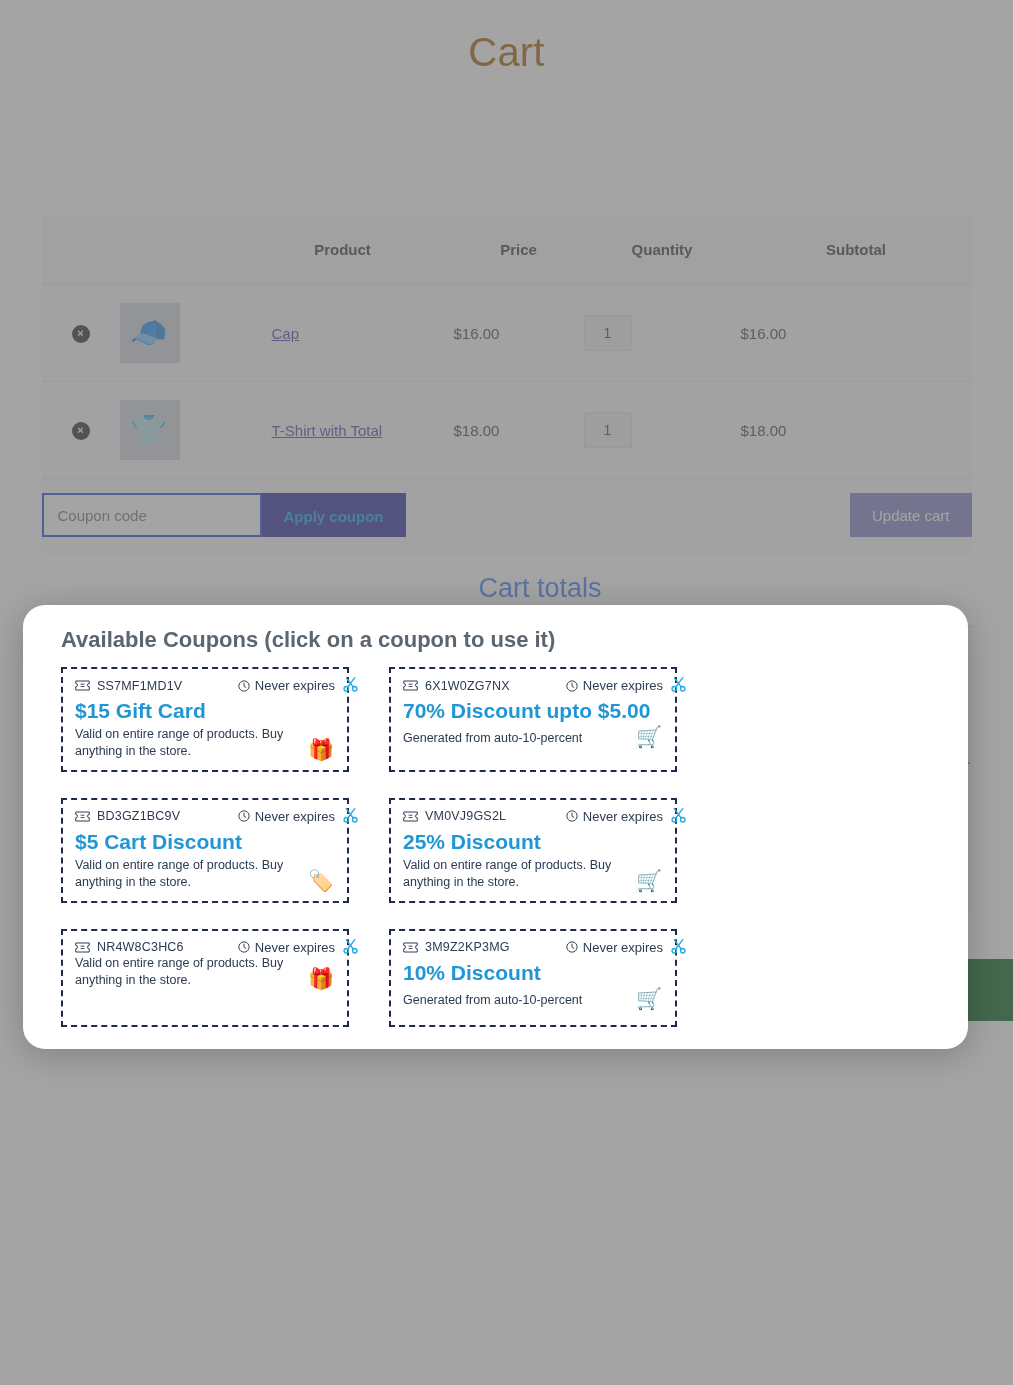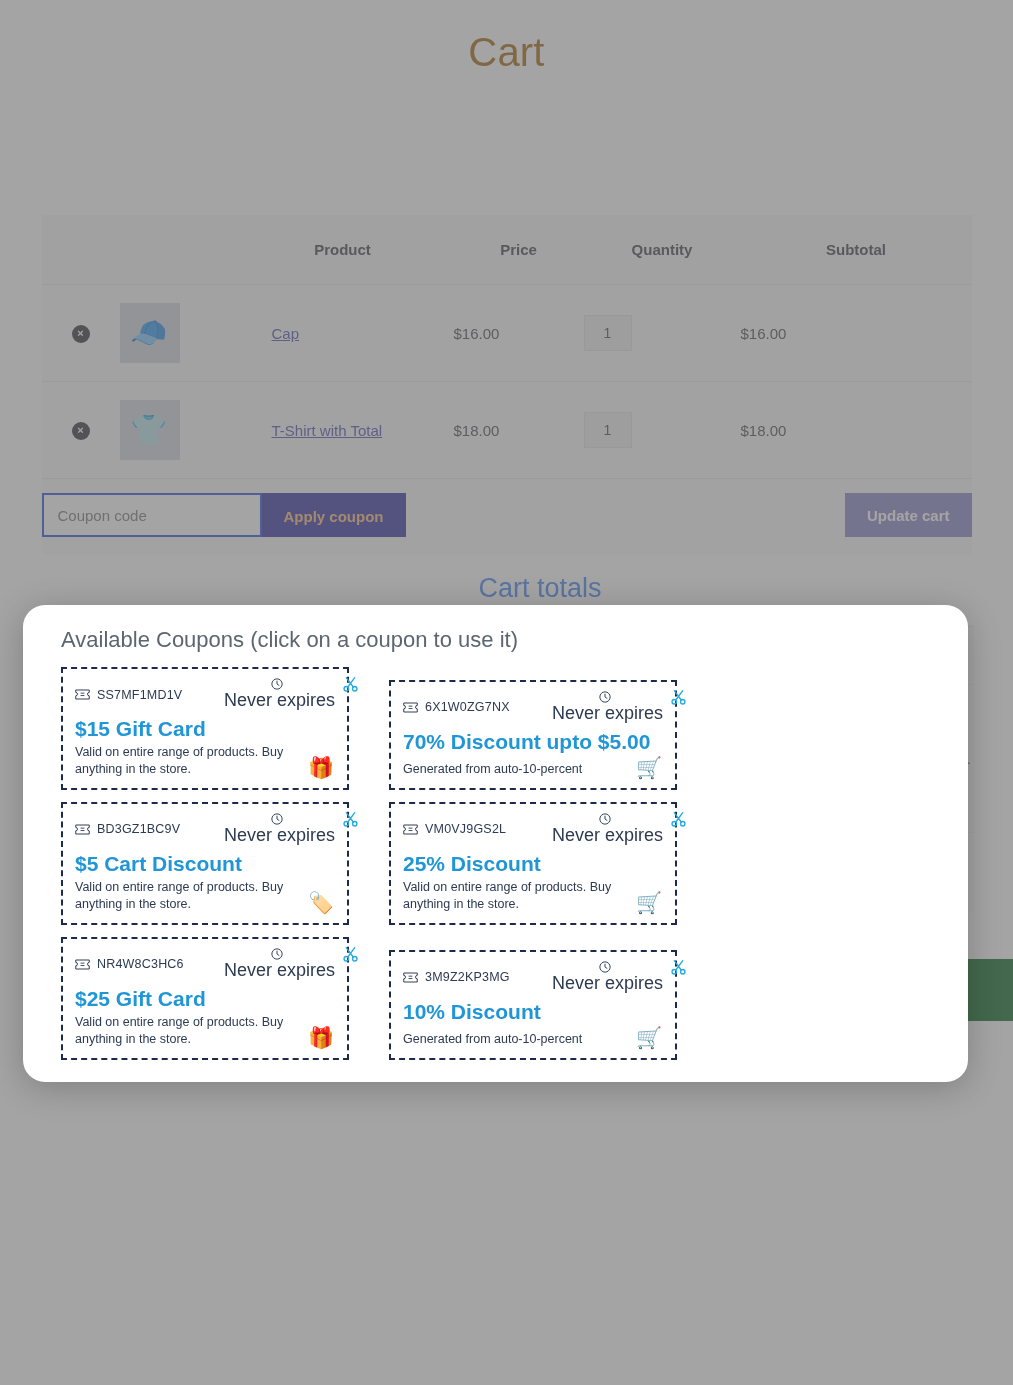--- a/index.html
+++ b/index.html
@@ -76,29 +76,29 @@
     display:flex; align-items:center; padding:14px 0 18px 0;
   }
   .coupon-input {
     width:220px; height:44px;
     border:2px solid #1d4ed8; background:#fff;
     padding:0 14px; font-size:15px; color:#43454b;
     font-family:"Liberation Sans", sans-serif;
   }
   .btn-apply {
     height:44px; padding:15px 22px;
-    background:#2f2aa0; color:#fdba74; border:none;
+    background:#2f2aa0; color:#0ea5e9; border:none;
     font-size:15px; font-weight:700; cursor:pointer;
     font-family:"Liberation Sans", sans-serif;
     text-align:right;
   }
   .btn-update {
     height:44px; padding:0 22px; margin-left:auto;
     background:#8580c8; color:#ffffff; border:none;
-    font-size:15px; font-weight:700; cursor:default;
+    font-size:15px; font-weight:400; cursor:default;
     font-family:"Liberation Sans", sans-serif;
   }
 
   
   .totals-wrap { width:495px; margin-left:437px; padding-top:18px; }
   .totals-title { font-size:27px; font-weight:400; color:#3b82f6; margin:0 0 22px 0; }
   table.totals { width:100%; border-collapse:collapse; }
   table.totals th {
     width:133px; text-align:left; vertical-align:top;
     font-size:15px; font-weight:700; color:#3a3a46;
@@ -133,48 +133,47 @@
   #coupon-panel {
     position:absolute;
     left:23px; top:605px; width:945px;
     background:#ffffff;
     border-radius:22px;
     box-shadow:0 6px 34px rgba(0,0,0,0.22);
     z-index:60;
     padding:18px 18px 22px 18px;
   }
   .coupon-panel-title {
-    font-size:22px; font-weight:400; color:#5b6671;
+    font-size:22px; font-weight:700; color:#5b6671;
     margin:4px 0 14px 20px;
   }
   .coupon-grid {
     display:flex; flex-wrap:wrap;
-    gap:12px 40px;
+    gap:26px 40px;
     padding:0 20px;
-    align-items:flex-end;
   }
   .coupon-card {
     position:relative;
     flex:0 0 288px;
     border:2px dashed #1c2b4a;
     padding:9px 12px 10px 12px;
     cursor:pointer;
     background:#fff;
     min-height:98px;
   }
   .coupon-top {
     display:flex; align-items:center;
     font-size:12.5px; color:#2c3a52;
     white-space:nowrap;
   }
   .ticket-icon { margin-right:7px; display:inline-flex; }
   .coupon-code { font-weight:400; letter-spacing:0.2px; }
   .coupon-expiry {
     margin-left:auto; display:inline-flex; align-items:center;
-    font-size:18px; color:#2c3a52;flex-direction:column;
+    font-size:13px; color:#2c3a52;
   }
   .clock-icon { margin-right:5px; display:inline-flex; }
   .scissors {
     position:absolute; right:-12px; top:7px;
     color:#26a9e0; font-size:17px; line-height:1;
   }
   .coupon-title {
     font-size:21px; font-weight:700; color:#2196d6;
     margin:6px 0 3px 0; line-height:1.15;
   }
@@ -424,21 +423,20 @@
               </svg>
             </span>
             <span>Never expires</span>
           </span>
         </div>
         <span class="scissors"><svg width="17" height="17" viewBox="0 0 20 20" fill="none" xmlns="http://www.w3.org/2000/svg">
             <circle cx="5" cy="15" r="2.6" stroke="#26a9e0" stroke-width="1.6"></circle>
             <circle cx="15" cy="15" r="2.6" stroke="#26a9e0" stroke-width="1.6"></circle>
             <path d="M6.6 13.2 15 2M13.4 13.2 5 2" stroke="#26a9e0" stroke-width="1.6" stroke-linecap="round"></path>
           </svg></span>
-        <div class="coupon-title">$25 Gift Card</div>
         <div class="coupon-desc-row">
           <div class="coupon-desc">Valid on entire range of products. Buy anything in the store.</div>
           <div class="coupon-emoji">🎁</div>
         </div>
       </div>
       <div class="coupon-card">
         <div class="coupon-top">
           <span class="ticket-icon">
             <svg width="15" height="11" viewBox="0 0 20 14" fill="none" xmlns="http://www.w3.org/2000/svg">
               <path d="M1 1h18v3.2a2.3 2.3 0 0 0 0 4.6V13H1V8.8a2.3 2.3 0 0 0 0-4.6V1z" stroke="#2c3a52" stroke-width="1.3" fill="none"></path>

